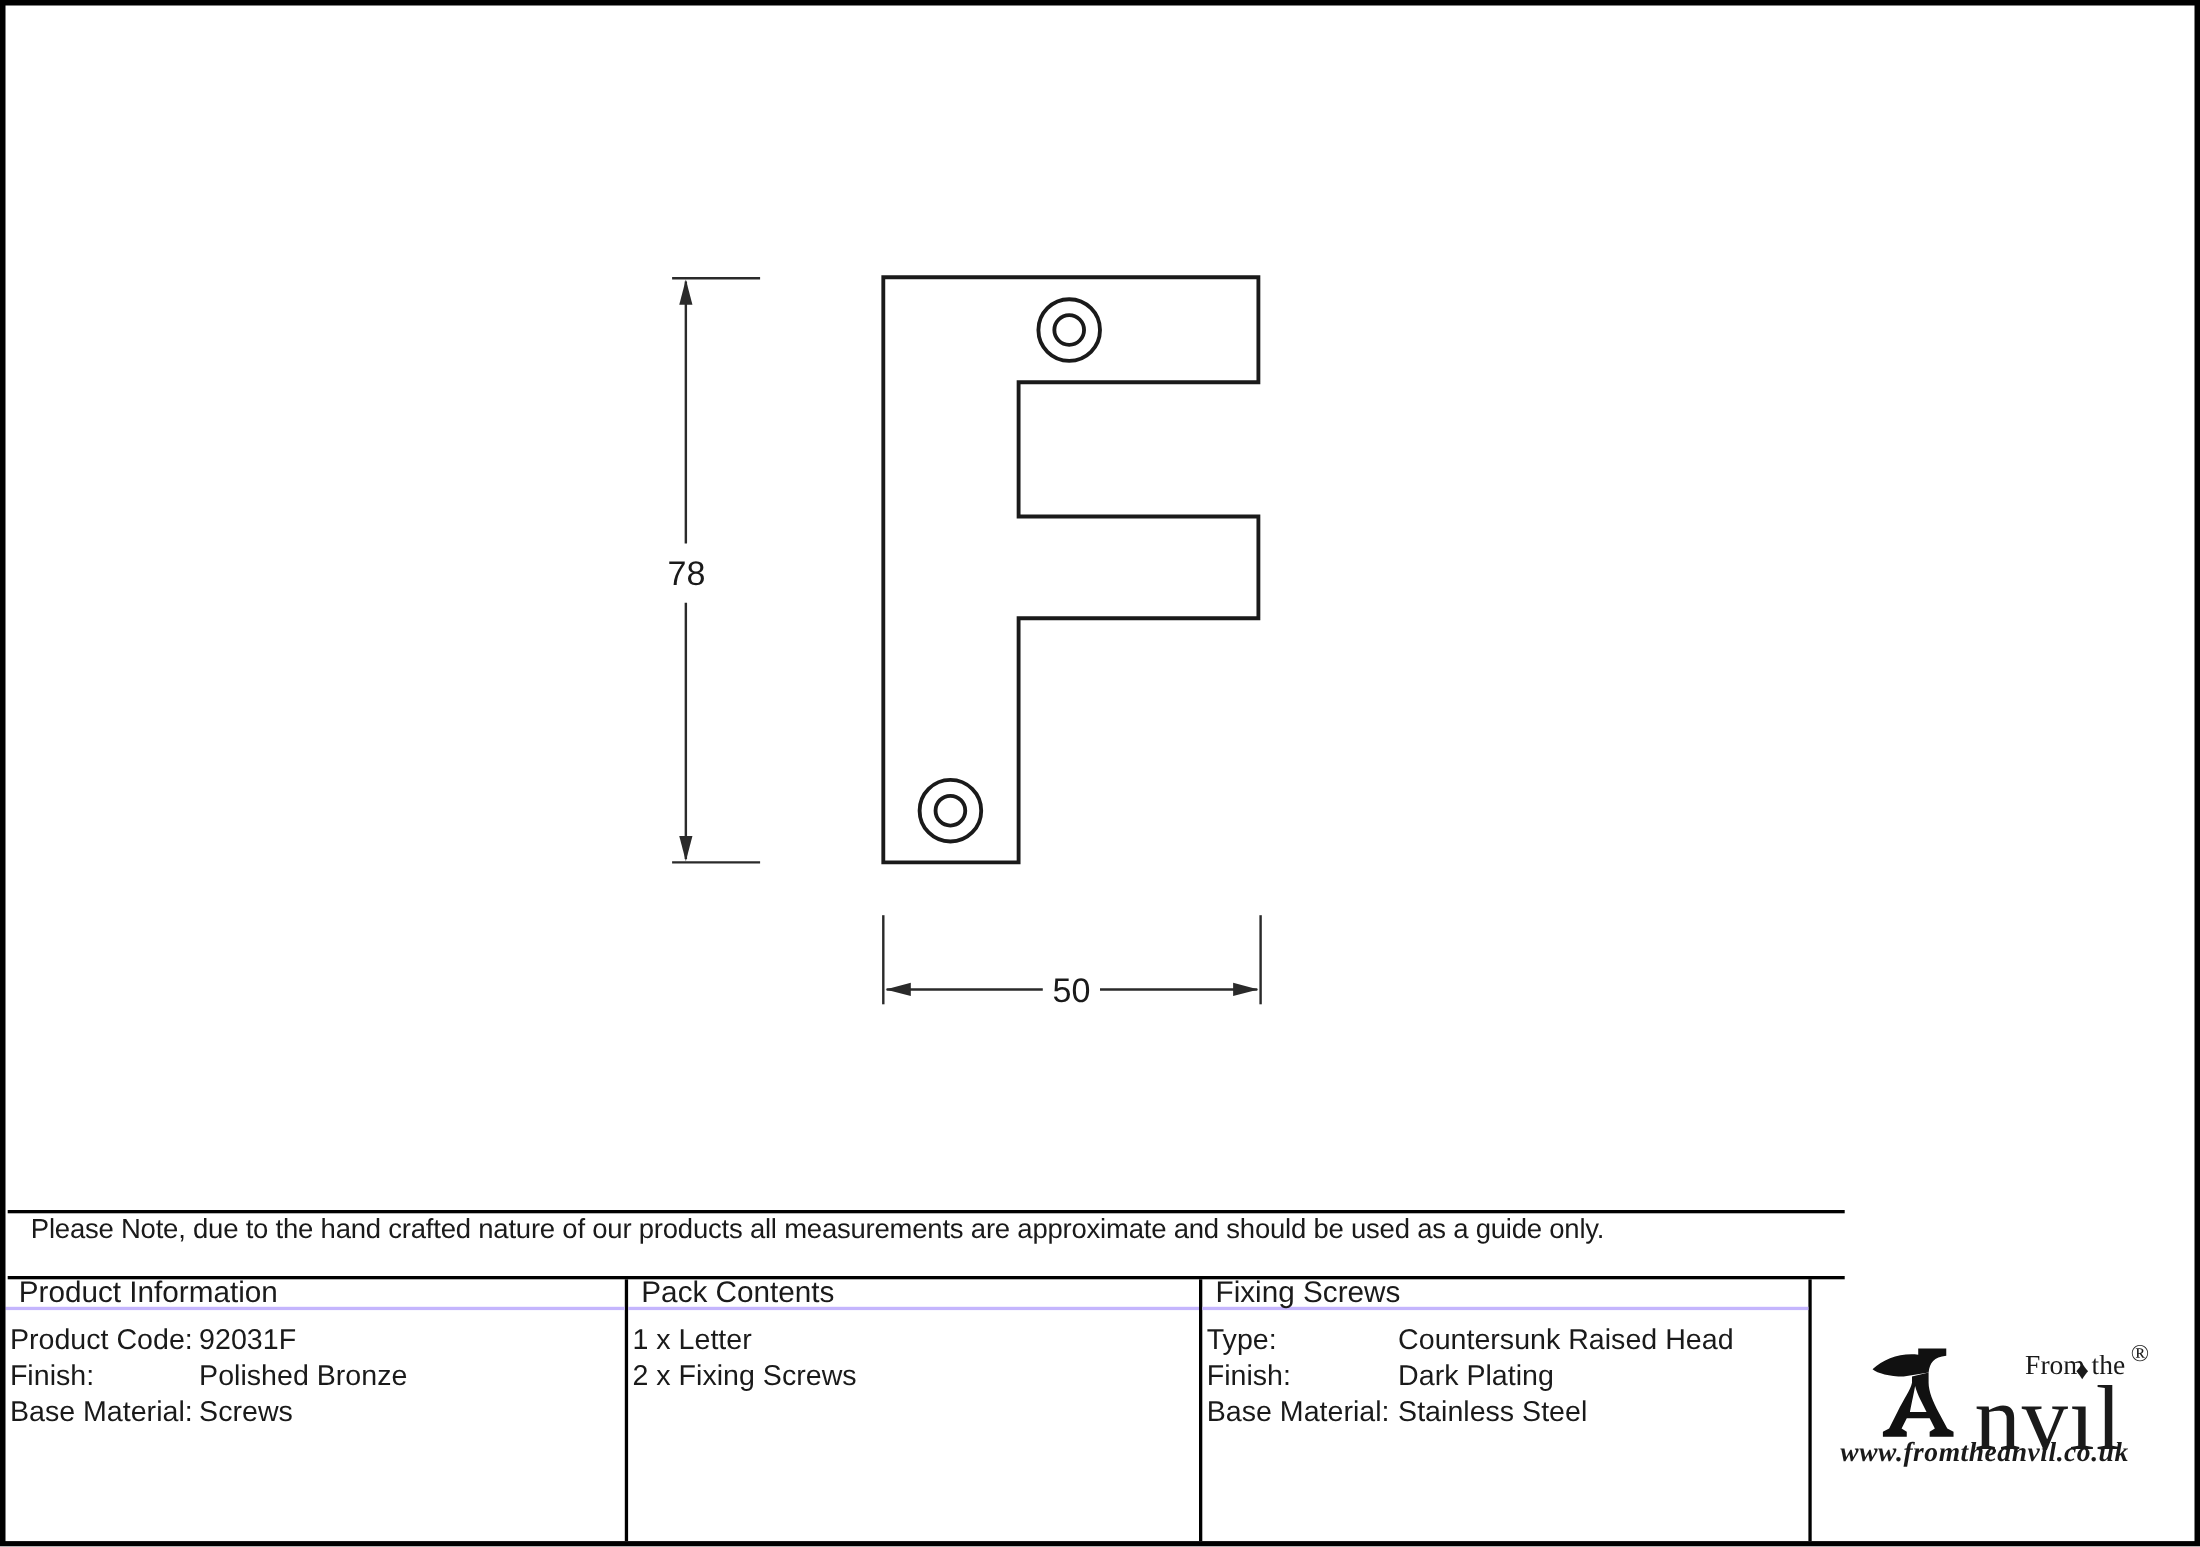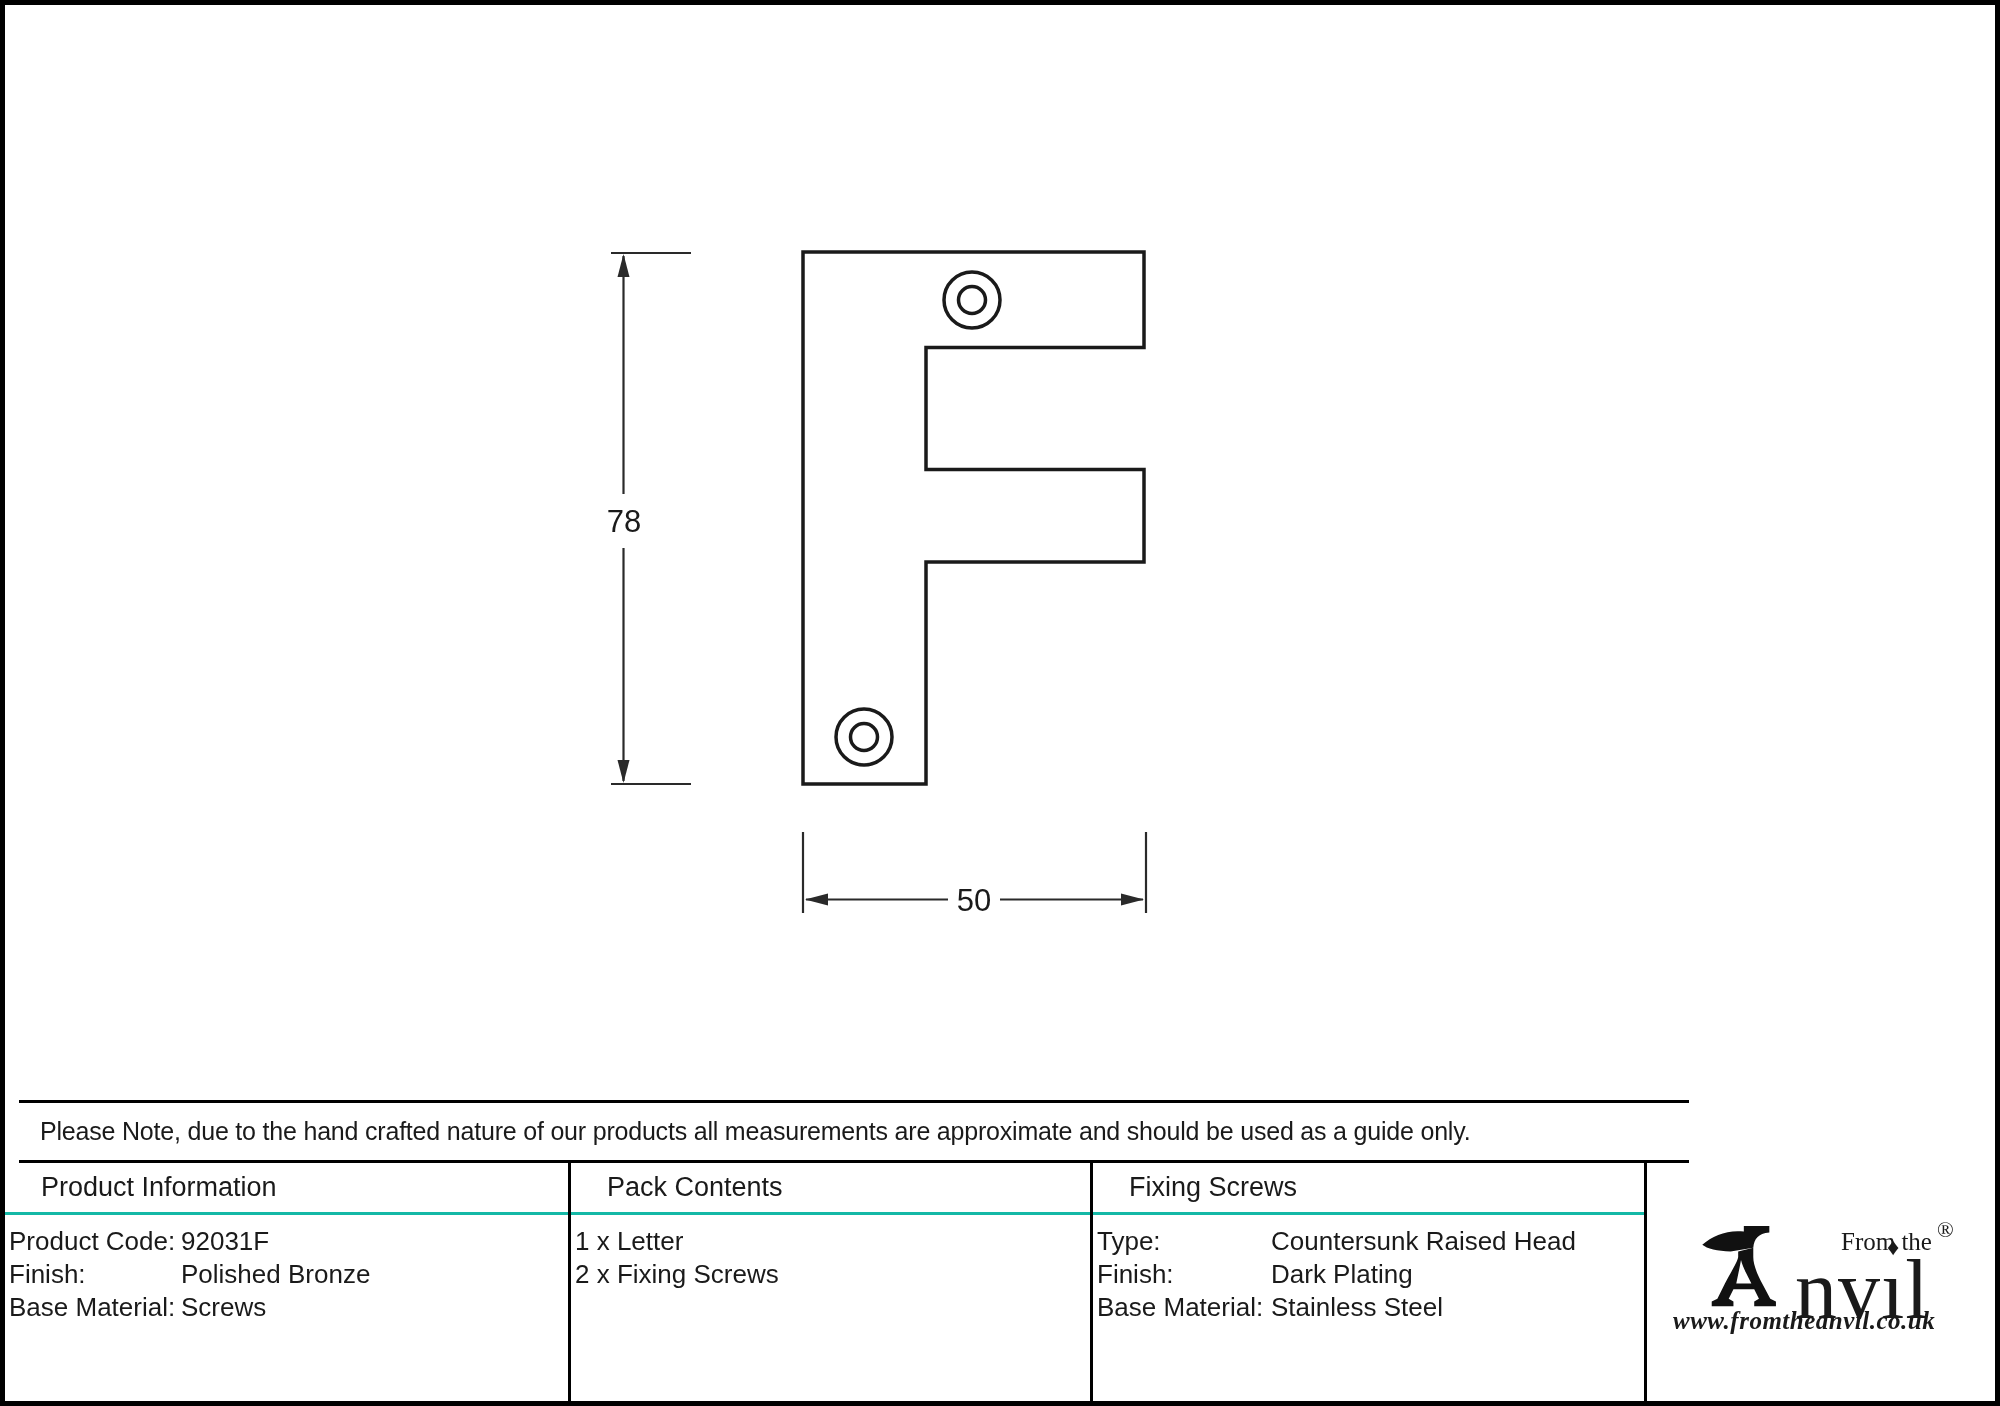--- a/index.html
+++ b/index.html
@@ -4,34 +4,34 @@
 <style>
   html,body{margin:0;padding:0;background:#fff;}
   body{width:2000px;height:1406px;position:relative;font-family:"Liberation Sans",sans-serif;color:#1a1a1a;}
   .page-border{position:absolute;inset:0;border:5px solid #000;box-sizing:border-box;pointer-events:none;z-index:50;}
   svg text{font-family:"Liberation Sans",sans-serif;}
 
   
   .drawing{position:absolute;left:0;top:0;}
 
   
-  .note-bar{position:absolute;left:19px;top:1100px;width:1670px;height:63px;box-sizing:border-box;
-    border-top:3px solid #000;border-bottom:3px solid #000;display:flex;align-items:center;
+  .note-bar{position:absolute;left:7px;top:1100px;width:1670px;height:63px;box-sizing:border-box;
+    border-top:3px solid #000;border-bottom:3px solid #000;display:flex;
     padding-left:21px;font-size:25px;letter-spacing:-0.2px;}
 
   
   .spec-table{position:absolute;left:5px;top:1163px;width:1990px;height:238px;display:flex;box-sizing:border-box;}
   .col{box-sizing:border-box;height:100%;}
   .col-border{border-right:3px solid #000;}
   .col1{width:566px;}
   .col2{width:522px;}
   .col3{width:554px;}
   .col4{width:348px;position:relative;}
-  .hdr{height:52px;box-sizing:border-box;border-bottom:3px solid #14b8a6;display:flex;align-items:center;
-    padding-left:36px;font-size:27px;}
+  .hdr{height:28px;box-sizing:border-box;border-bottom:3px solid #c4b5fd;display:flex;align-items:center;
+    padding-left:12px;font-size:27px;}
   .cell-body{padding:10px 0 0 4px;}
   .kv-row{display:flex;align-items:center;height:33px;font-size:26px;}
   .kv-label{flex:0 0 172px;}
   .col3 .kv-label{flex:0 0 174px;}
   .pc-item{display:flex;align-items:center;height:33px;font-size:26px;text-align:center;}
 
   
   .logo-box{position:absolute;inset:0;}
   .anvil-icon{position:absolute;left:55px;top:62px;}
   .from-the{position:absolute;left:158px;top:66px;font-family:"Liberation Serif",serif;font-size:25px;line-height:26px;margin-left:36px;}

